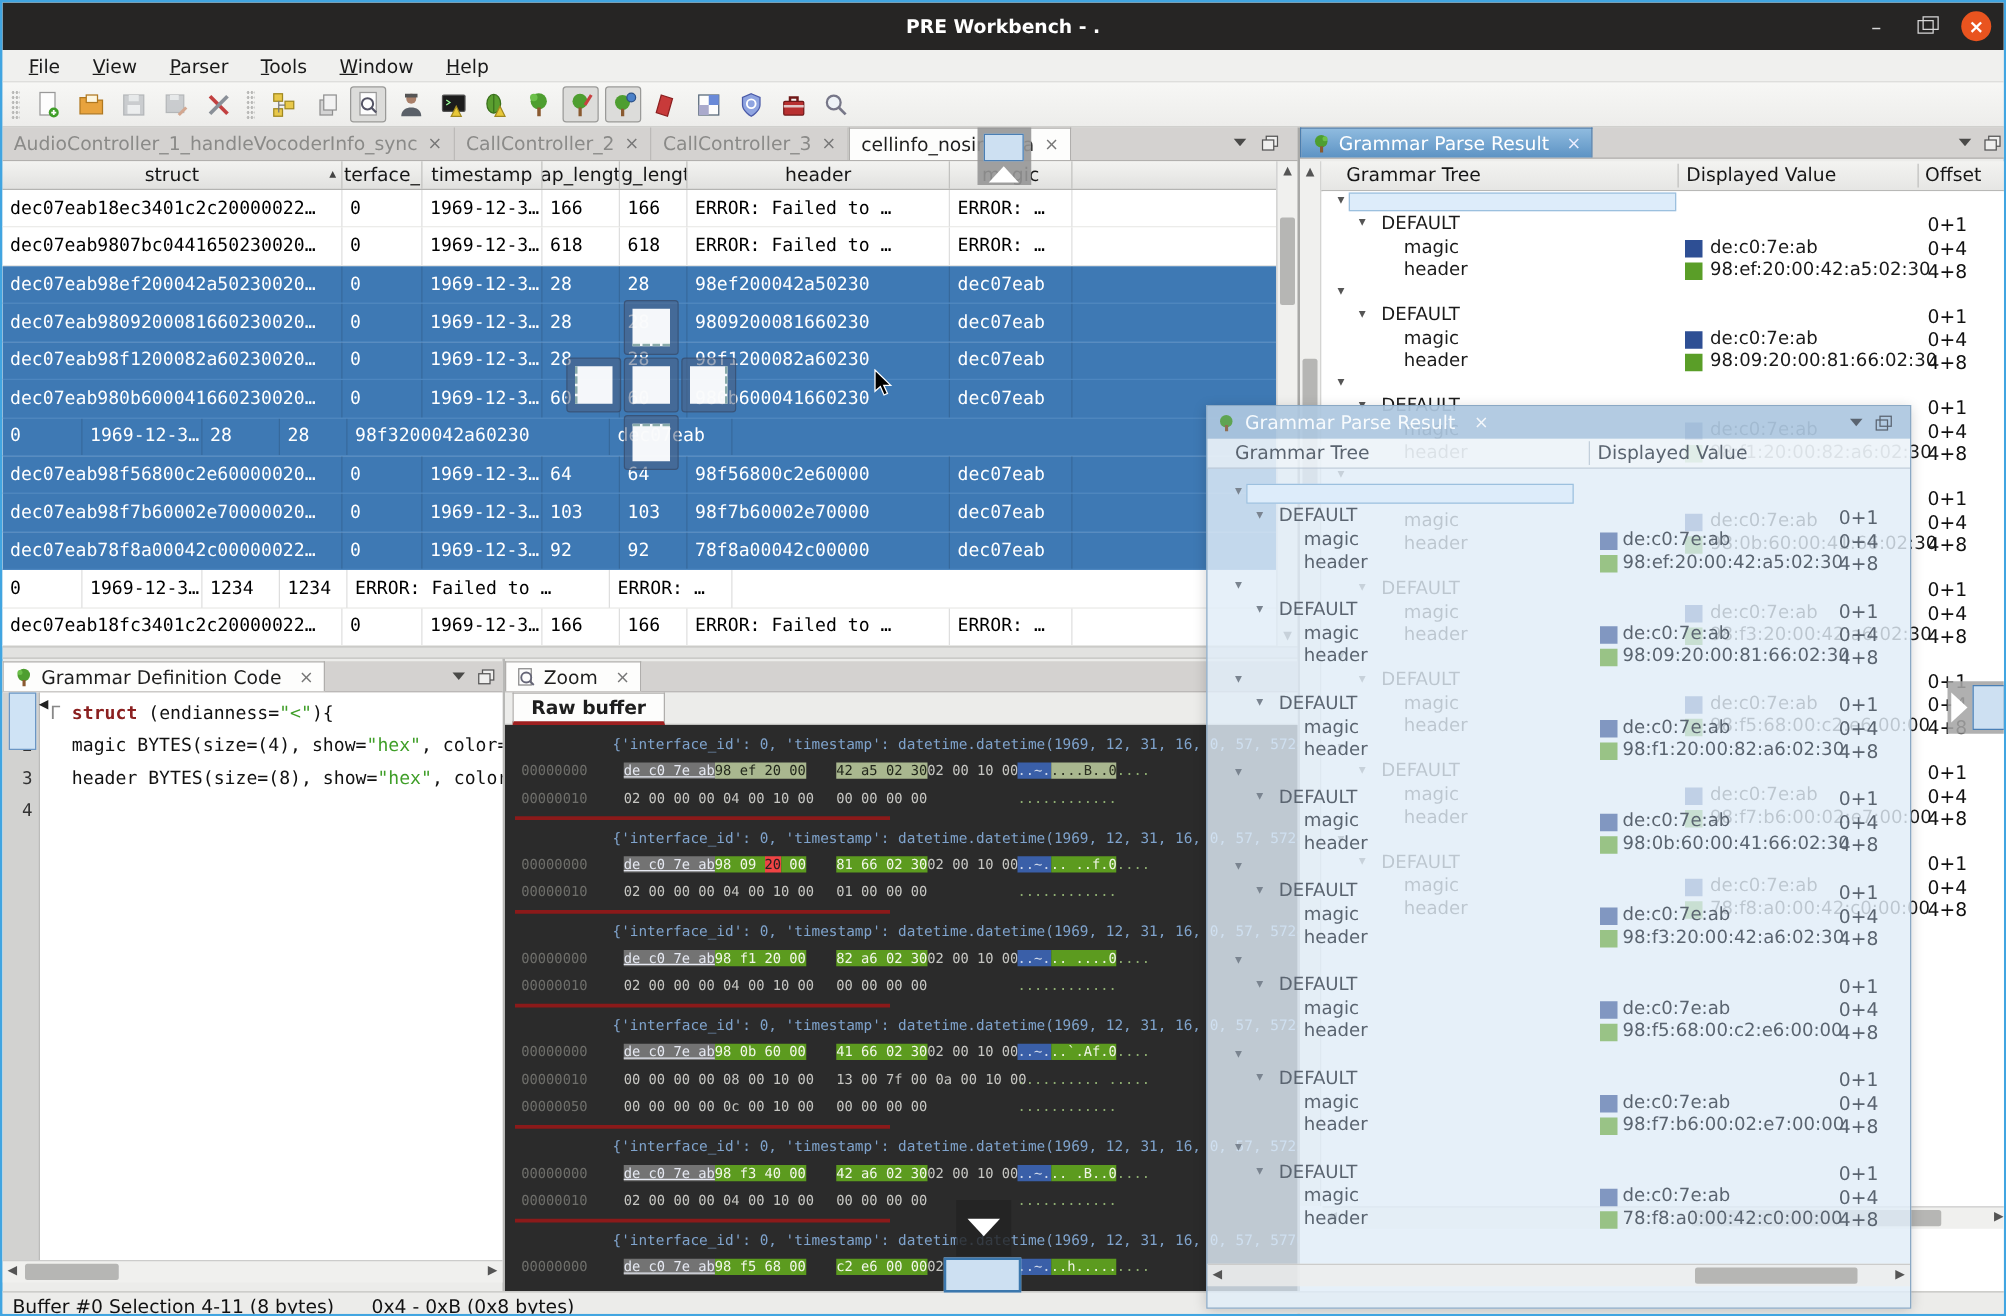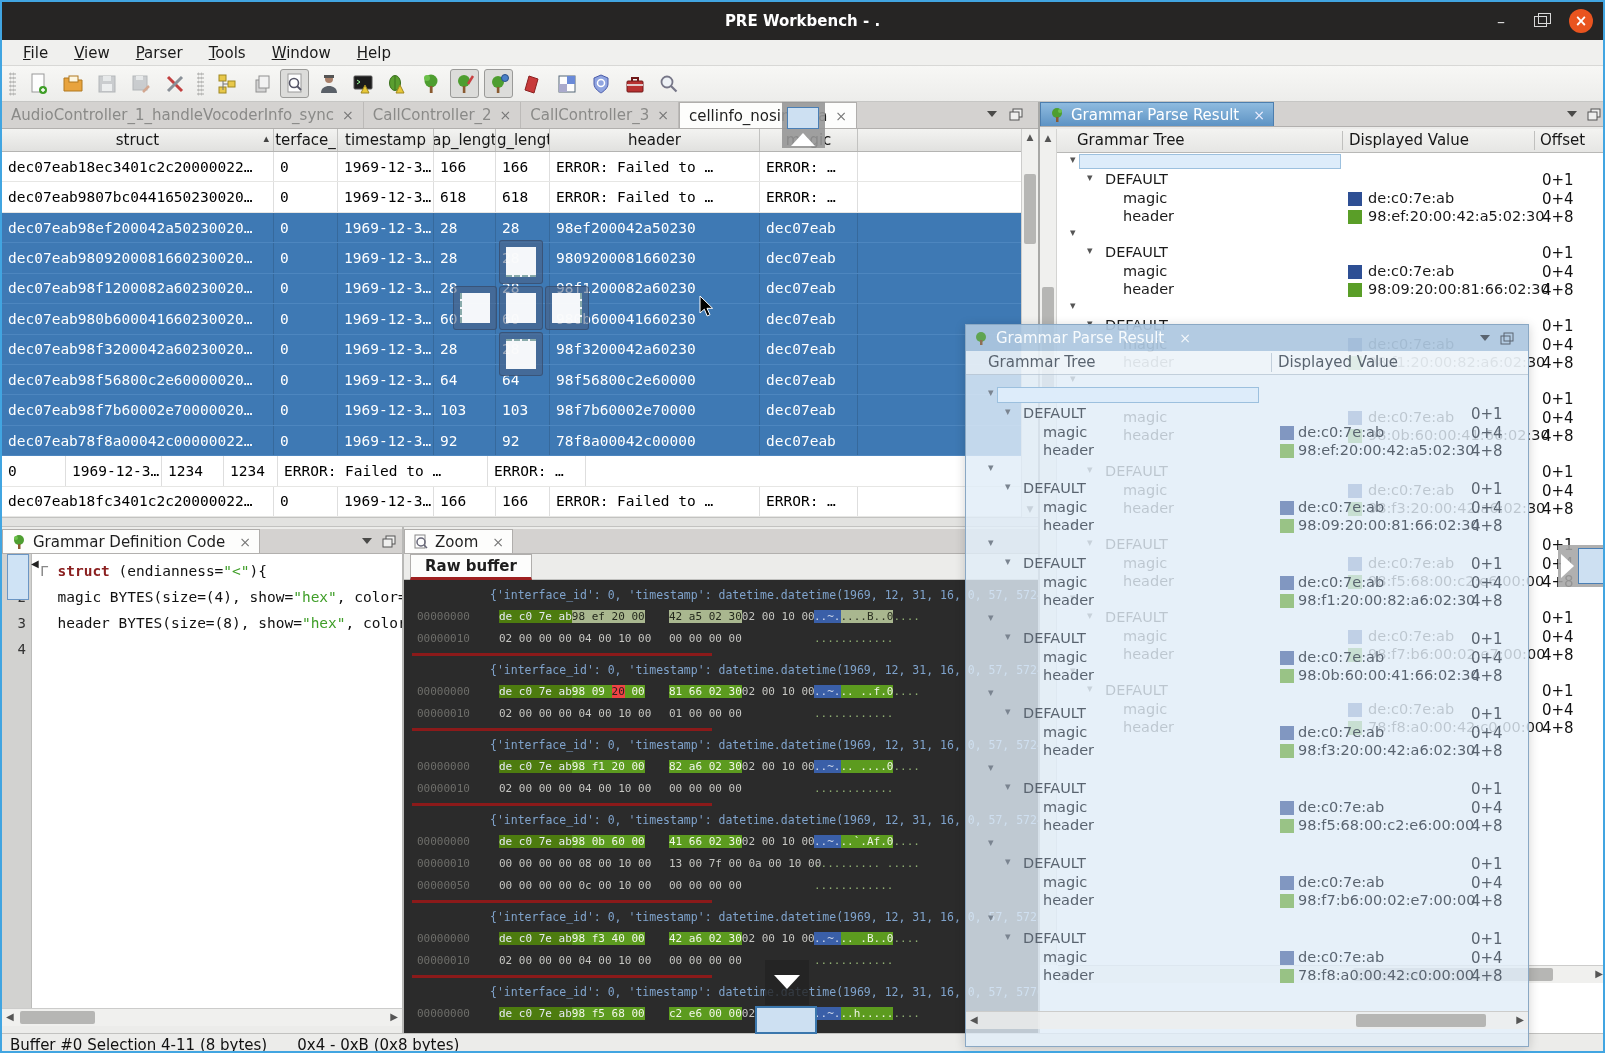--- a/index.html
+++ b/index.html
@@ -68,21 +68,21 @@
   .rawtabrow{left:402px;top:552px;width:634px;height:26px;background:#ececea;border-bottom:1px solid #c0c0be;}
   .rawtab{position:absolute;left:6px;top:0;height:26px;background:#fdfdfc;border:1px solid #b0aeac;border-bottom:3px solid #9e2020;display:flex;align-items:center;padding:0 14px;font-size:15px;font-weight:bold;color:#1e1e1e;}
   .hexview{left:402px;top:578px;width:634px;height:453px;background:#2b2b2b;overflow:hidden;padding-top:4px;font-family:"DejaVu Sans Mono","Liberation Mono",monospace;font-size:11px;}
   .hexline{position:relative;height:22px;line-height:22px;white-space:pre;}
   .hmeta{color:#7fa3cc;font-size:11.5px;padding-left:86px;}
   .hoff{display:inline-block;width:56px;margin-left:13px;margin-right:26px;color:#6e6e6a;}
   .hhalf1{display:inline-block;width:170px;color:#c6c6c2;}
   .hhalf2{display:inline-block;width:160px;color:#c6c6c2;}
   .hascii{position:absolute;left:410px;top:0;color:#8fae72;}
   .hsep{height:3px;width:300px;background:#8b1a1a;margin:3px 0 3px 8px;}
-  .hm{background:#4d7c0f;color:#e6e9f2;}
+  .hm{background:#737373;color:#e6e9f2;text-decoration:underline;}
   .hg1{background:#a9b78f;color:#23281c;}
   .hg{background:#5c9b1f;color:#f2f6ea;}
   .hsl{background:#ef4444;color:#2a2020;}
   .ham{background:#3a5fa8;color:#cfd8ea;}
   .ha1{background:#a9b78f;color:#2c3022;}
   .ha2{background:#5c9b1f;color:#eef4e4;}
   
   .docktabs{left:1038px;top:100px;width:567px;}
   .dockhead{left:1038px;top:127px;width:567px;height:24px;background:linear-gradient(#f3f3f1,#e6e6e4);border-bottom:1px solid #b8b8b6;}
   .dockhead span, .flhead span{position:absolute;top:2px;font-size:15px;color:#161616;white-space:nowrap;}
@@ -385,21 +385,20 @@
       <div class="trow sel">
         <div class="tcell" style="width: 272px;">dec07eab980b600041660230020…</div>
         <div class="tcell" style="width: 64px;">0</div>
         <div class="tcell" style="width: 96px;">1969-12-3…</div>
         <div class="tcell" style="width: 62px;">60</div>
         <div class="tcell" style="width: 54px;">60</div>
         <div class="tcell" style="width: 210px;">980b600041660230</div>
         <div class="tcell" style="width: 98px;">dec07eab</div>
       </div>
       <div class="trow sel">
-        <div class="tcell" style="width: 272px;">dec07eab98f3200042a60230020…</div>
         <div class="tcell" style="width: 64px;">0</div>
         <div class="tcell" style="width: 96px;">1969-12-3…</div>
         <div class="tcell" style="width: 62px;">28</div>
         <div class="tcell" style="width: 54px;">28</div>
         <div class="tcell" style="width: 210px;">98f3200042a60230</div>
         <div class="tcell" style="width: 98px;">dec07eab</div>
       </div>
       <div class="trow sel">
         <div class="tcell" style="width: 272px;">dec07eab98f56800c2e60000020…</div>
         <div class="tcell" style="width: 64px;">0</div>

